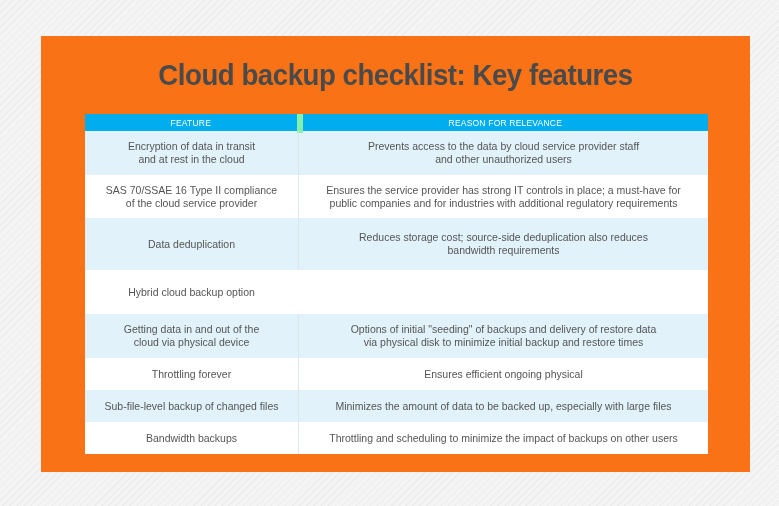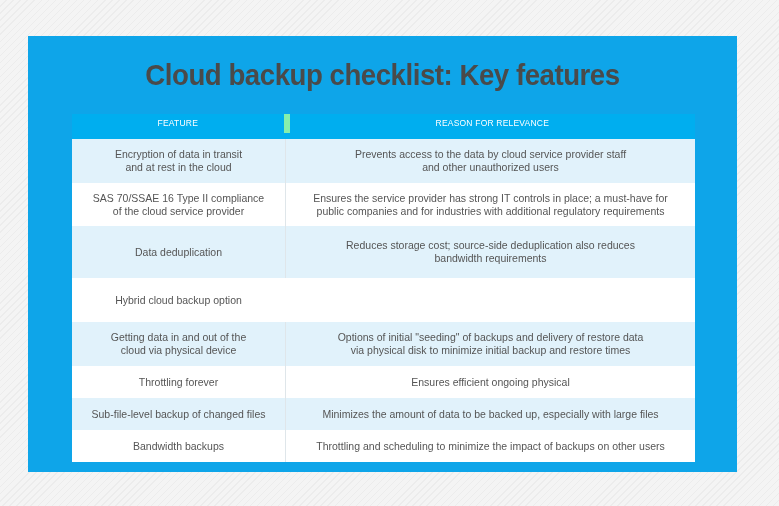--- a/index.html
+++ b/index.html
@@ -3,40 +3,40 @@
 <meta charset="utf-8">
 <style>
   html, body { margin:0; padding:0; }
   body {
     width:779px; height:506px; position:relative; overflow:hidden;
     font-family:"Liberation Sans", sans-serif;
     background-color:#f1f1f1;
     background-image: repeating-linear-gradient(135deg, #f4f4f4 0px, #f4f4f4 4px, #ececec 4px, #ececec 5px);
   }
   .card {
-    position:absolute; left:28px; top:36px; width:709px; height:436px;
-    background:#0ea5e9;
+    position:absolute; left:41px; top:36px; width:709px; height:436px;
+    background:#f97316;
   }
   .title {
     position:absolute; left:0; right:0; top:22px;
     text-align:center; font-weight:bold; font-size:30px; letter-spacing:-0.5px;
     color:#4a4a4a; font-family:"Liberation Sans", sans-serif;
     transform: scaleX(0.92); transform-origin:center;
   }
   .table {
     position:absolute; left:44px; top:78px; width:623px;
   }
   .row { display:flex; width:100%; }
   .cell {
     display:flex; align-items:center; justify-content:center; text-align:center;
     font-size:10.5px; line-height:13px; color:#555555;
   }
   .c1 { width:213px; }
   .c2 { width:409px; border-left:1px solid #dfe6ea; }
-  .hdr { height:25px; background:#00aeef; }
+  .hdr { height:17px; background:#00aeef; }
   .hdr .cell { color:#ffffff; font-size:8.5px; letter-spacing:0.2px; height:19px; }
   .hdr .c2 { border-left:6px solid #86efac; width:408px; }
   .row.blue { background:#e1f2fb; }
   .row.white { background:#ffffff; }
   .footer {
     position:absolute; right:34px; top:486px;
     display:flex; align-items:flex-start; gap:18px;margin-top:35px;
   }
   .copyright { font-size:3.6px; color:#8a8a8a; letter-spacing:0.2px; padding-bottom:2px; }
   .logo { display:flex; flex-direction:column; align-items:center; }

